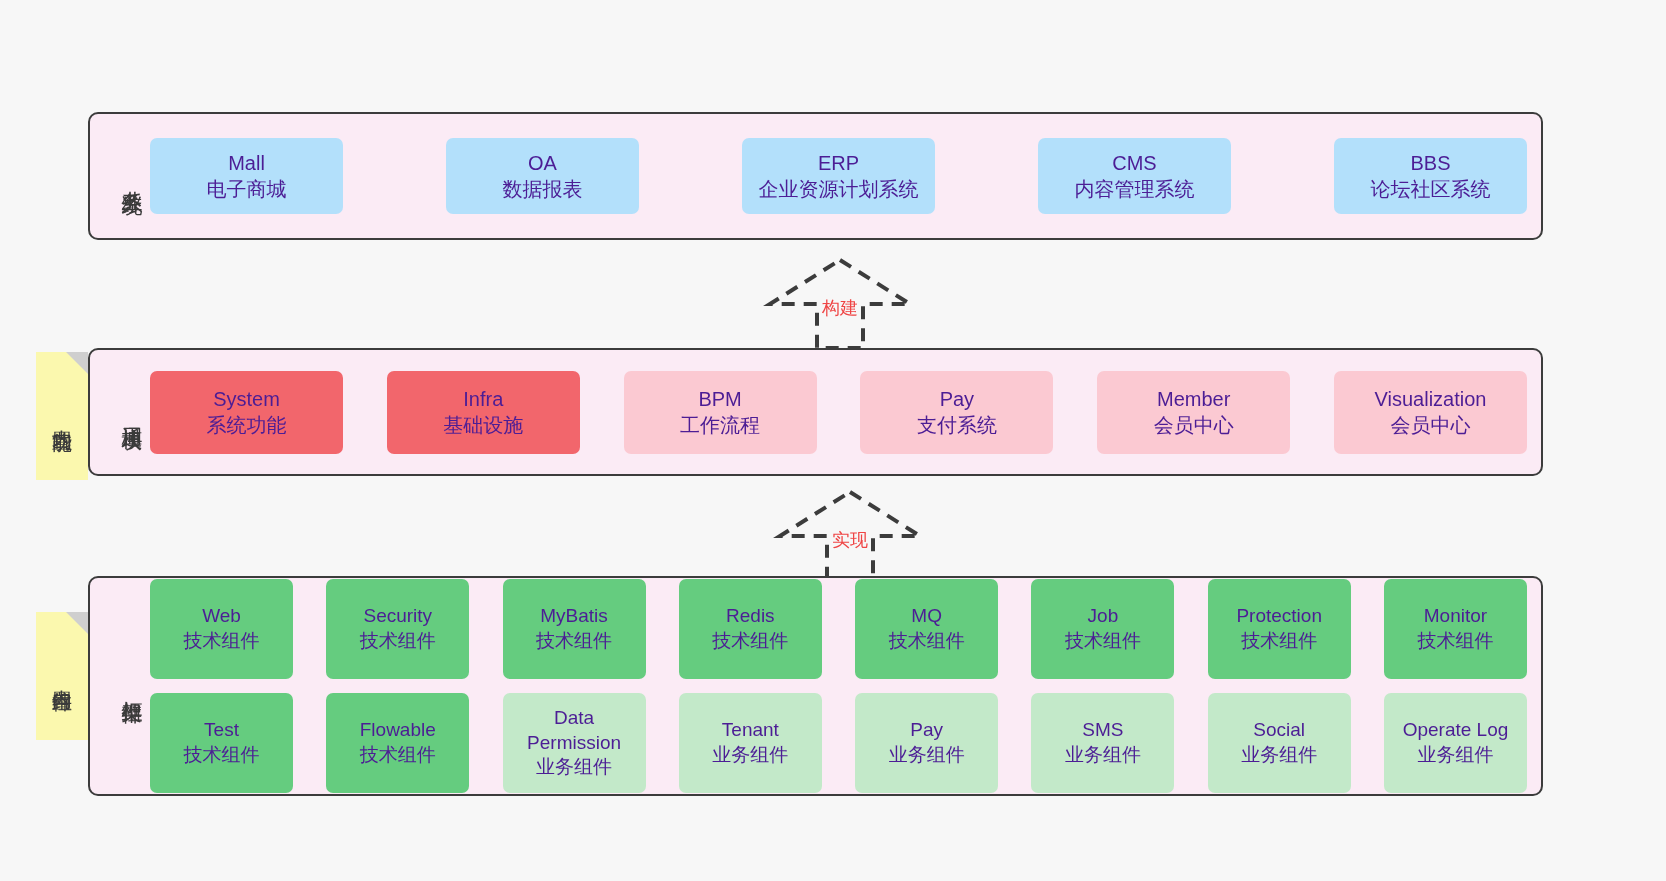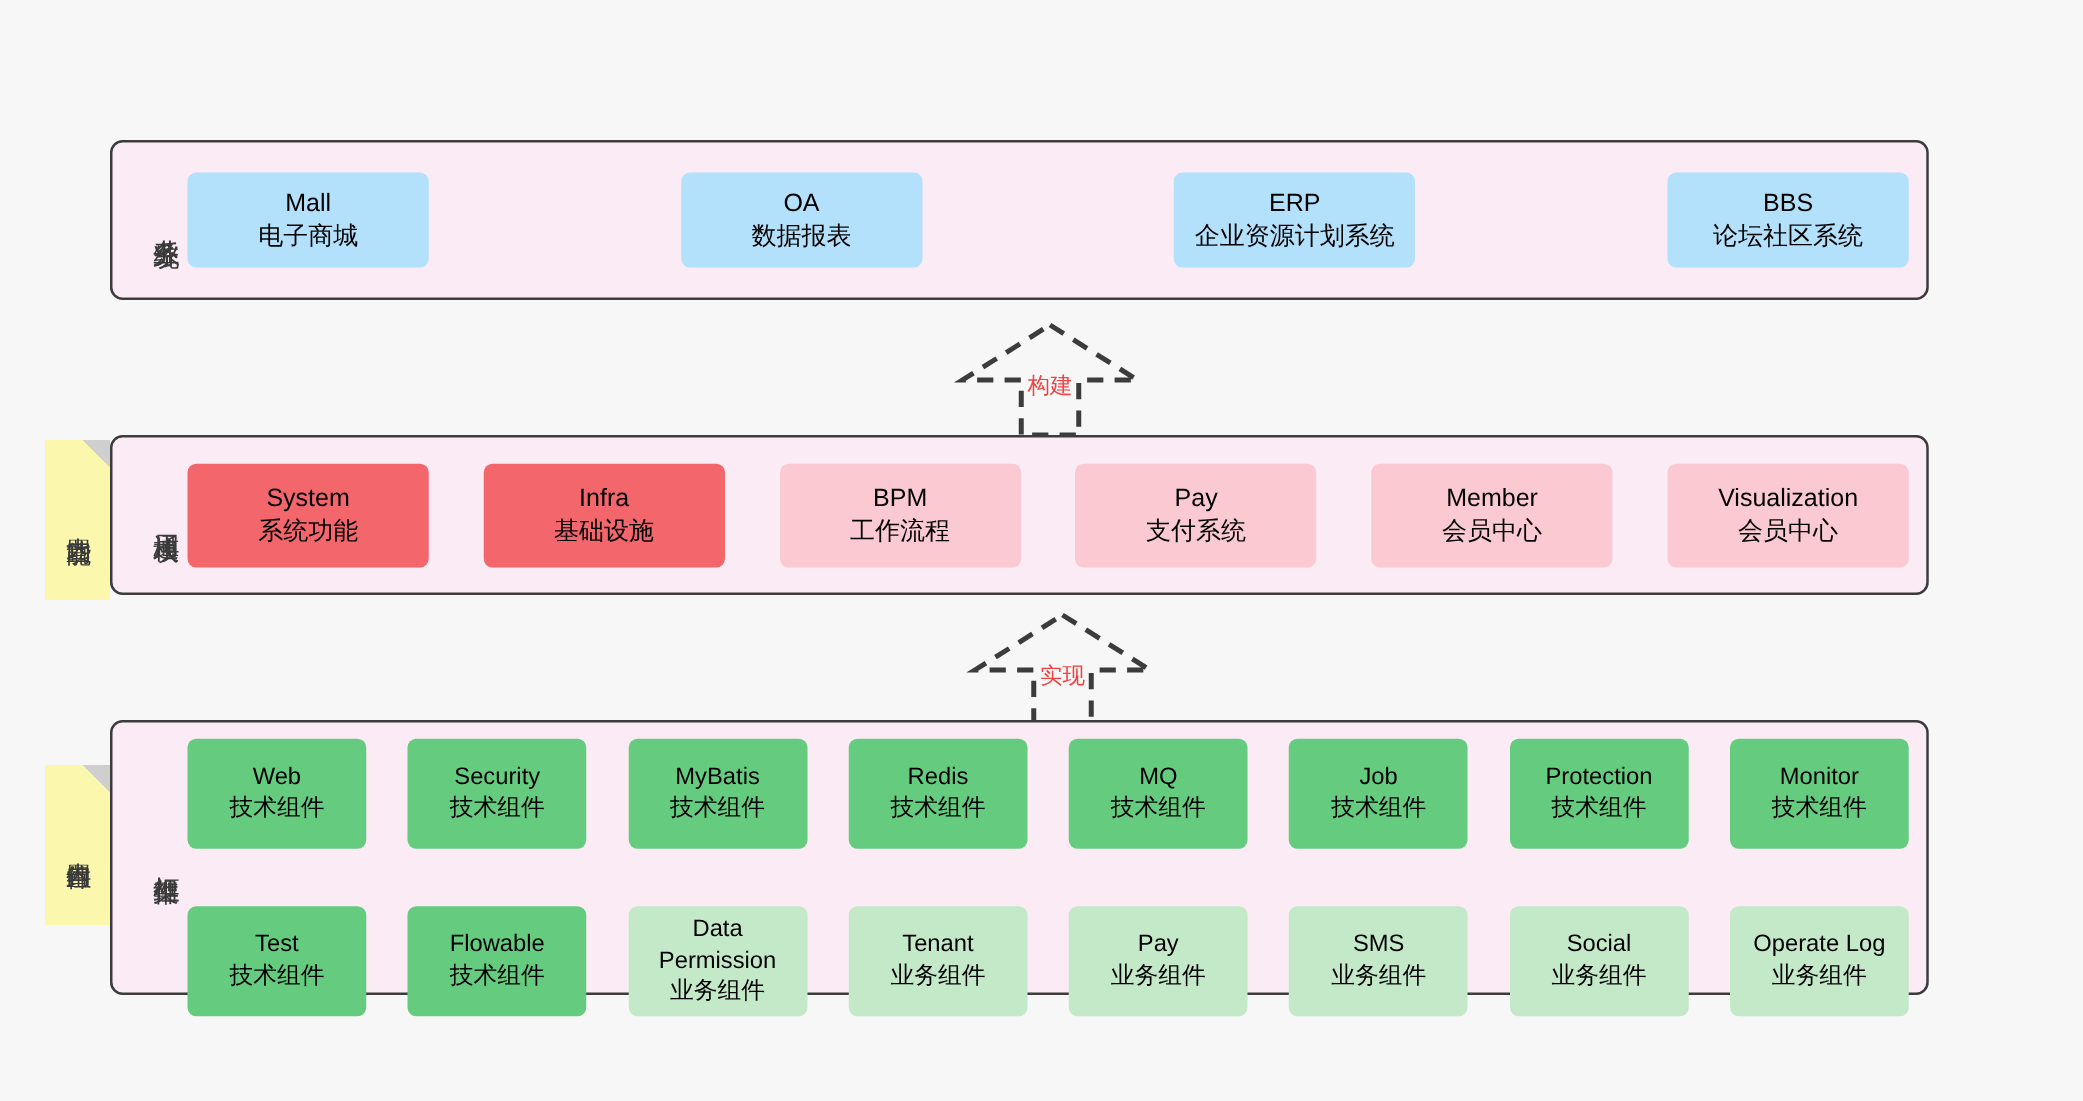--- a/index.html
+++ b/index.html
@@ -53,21 +53,21 @@
   .card {
     box-sizing: border-box;
     border-radius: 7px;
     display: flex;
     flex-direction: column;
     align-items: center;
     justify-content: center;
     text-align: center;
     font-size: 20px;
     line-height: 1.3;
-    color: #000000;
+    color: #4c1d95;
     padding: 4px 6px;
   }
   .card .t1 { display: block; }
   .card .t2 { display: block; }
 
   
   #band-business { left: 88px; top: 112px; width: 1455px; height: 128px; }
   #band-business .band-body > .card {
     width: 193px;
     height: 76px;
@@ -92,23 +92,22 @@
     padding: 10px 14px 10px 6px;
   }
   .fw-row {
     display: flex;
     align-items: center;
     justify-content: space-between;
     width: 100%;
   }
   .fw-row .card {
     width: 143px;
-    height: 88px;
+    height: 100px;
     font-size: 19px;
-    margin-top: 32px;
   }
   .card.green-strong { background: #65cc7f; }
   .card.green-soft   { background: #c3e9c9; }
 
   
   .sticky {
     position: absolute;
     box-sizing: border-box;
     background: #fbf8ae;
     display: flex;
@@ -168,20 +167,24 @@
     </div>
     <div class="card">
       <span class="t1">OA</span>
       <span class="t2">数据报表</span>
     </div>
     <div class="card">
       <span class="t1">ERP</span>
       <span class="t2">企业资源计划系统</span>
     </div>
     <div class="card">
+      <span class="t1">CMS</span>
+      <span class="t2">内容管理系统</span>
+    </div>
+    <div class="card">
       <span class="t1">BBS</span>
       <span class="t2">论坛社区系统</span>
     </div>
   </div>
 </div>
 
 <div class="gen-arrow" id="arrow-build">
   <svg width="160" height="96" viewBox="0 0 160 96">
     <path d="M80 4 L150 48 L103 48 L103 92 L57 92 L57 48 L10 48 Z" fill="none" stroke="#3c3c3c" stroke-width="4" stroke-dasharray="13 9" stroke-linejoin="miter"></path>
   </svg>

